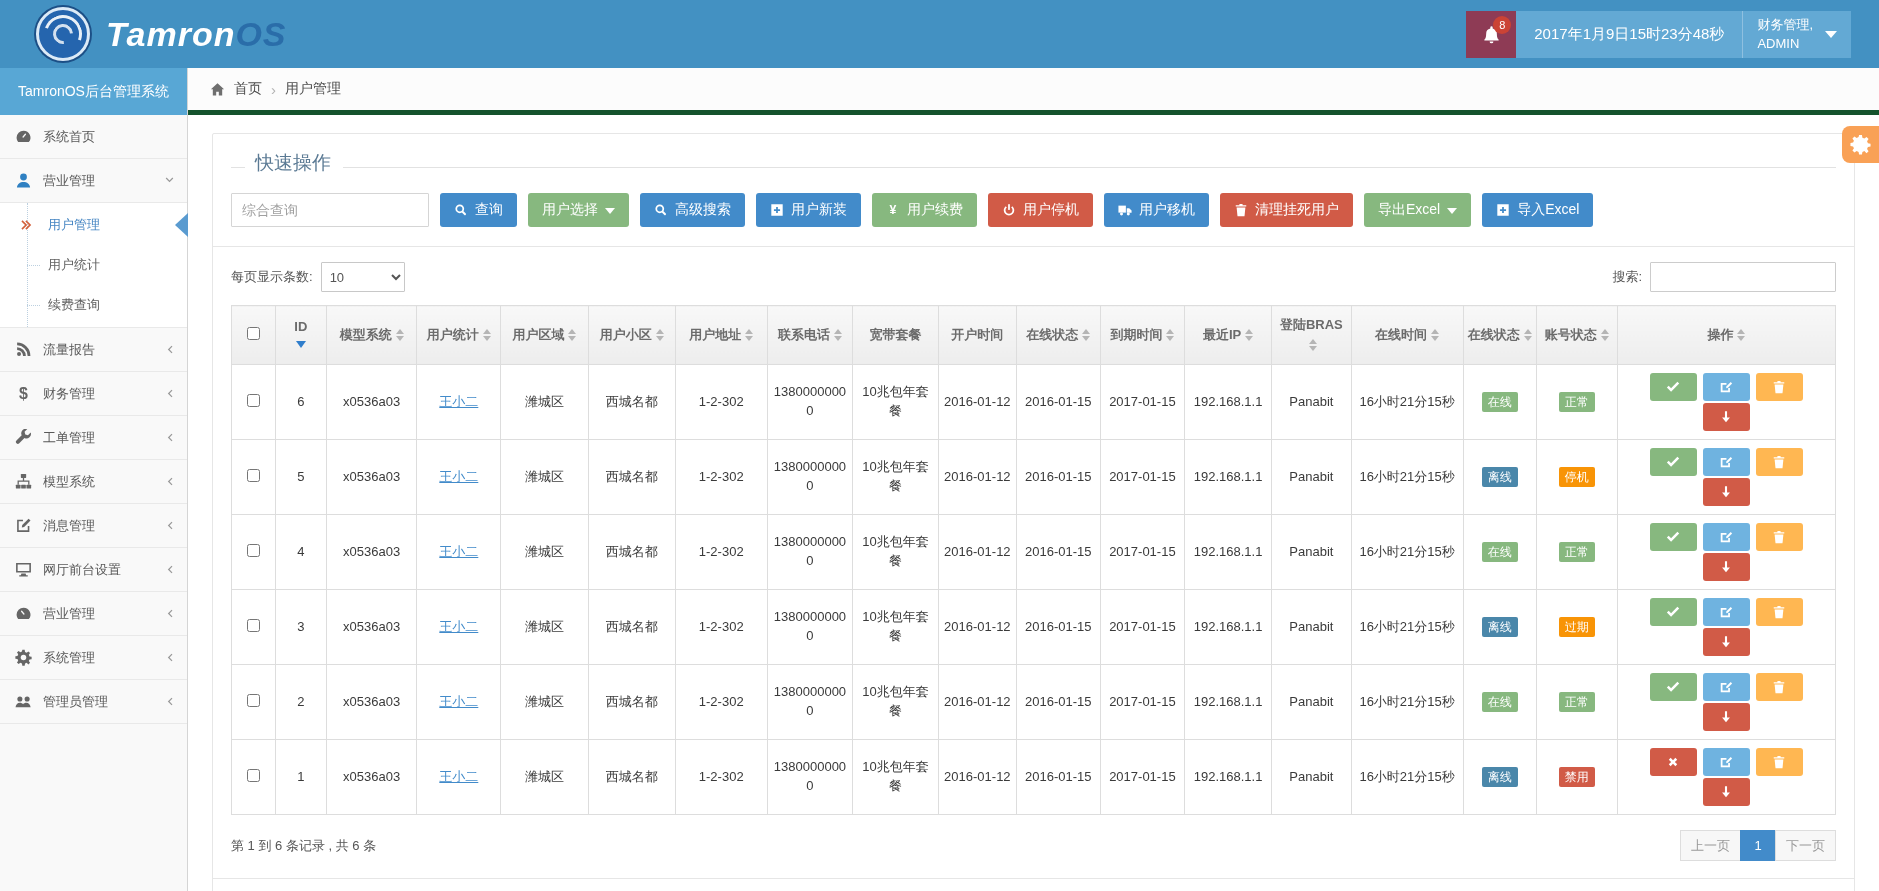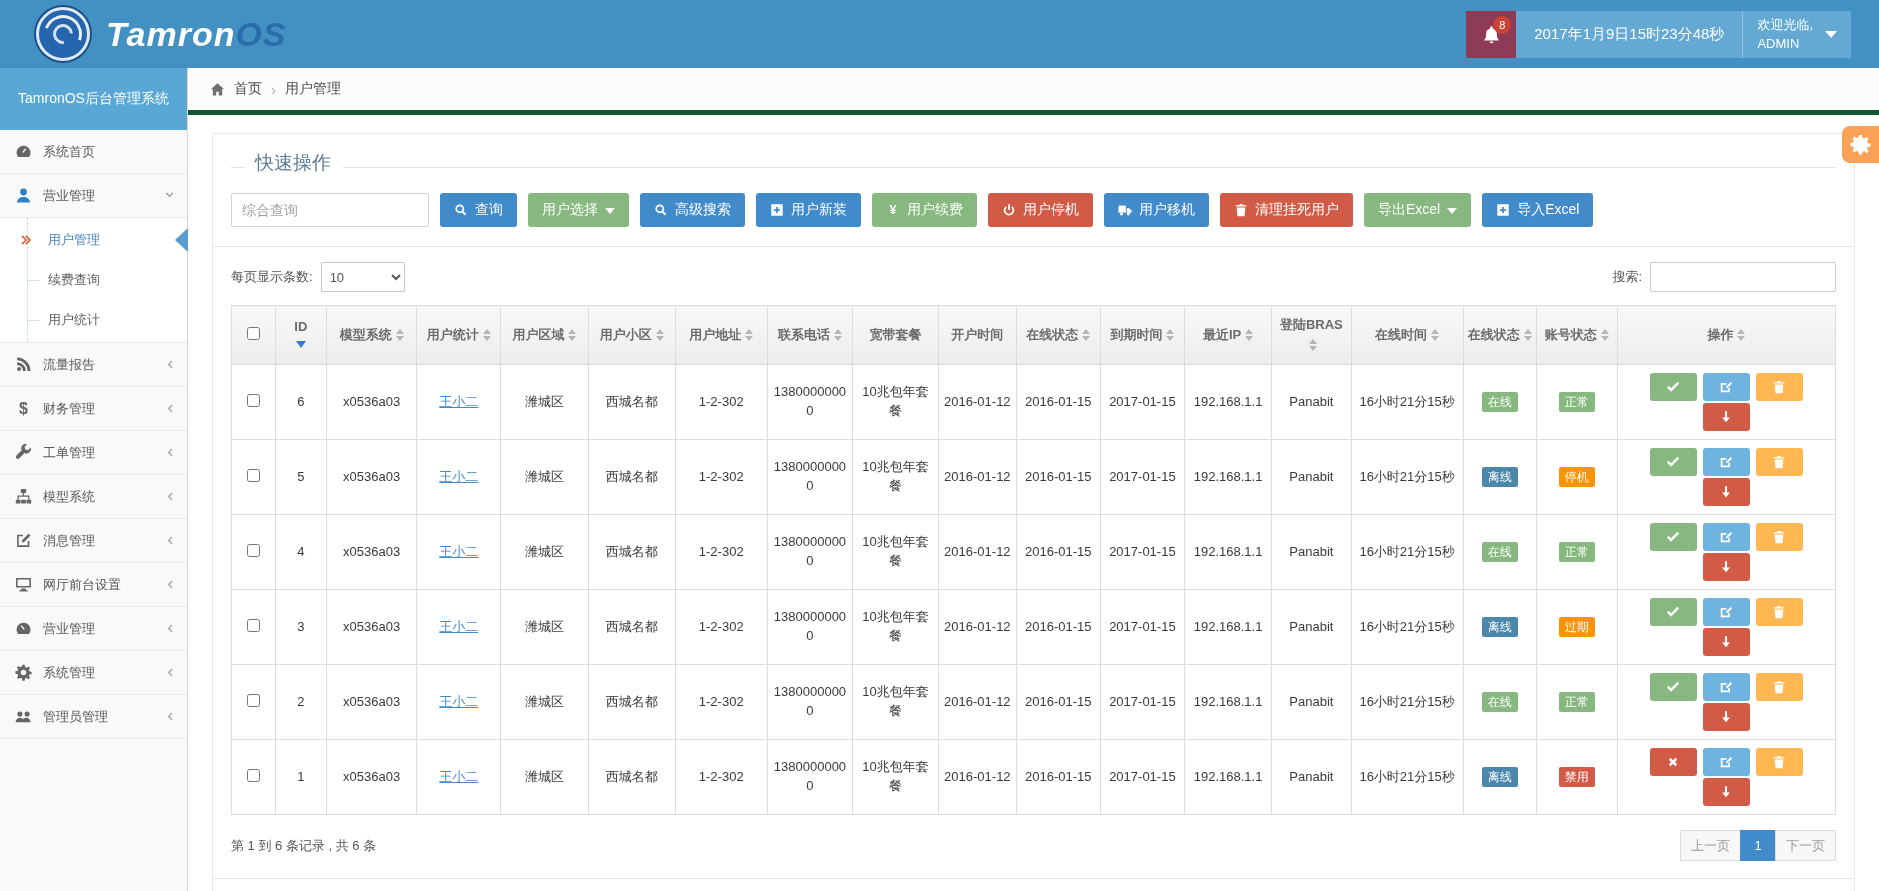--- a/index.html
+++ b/index.html
@@ -22,21 +22,21 @@
   .badge-count { position:absolute; top:5px; right:5px; min-width:18px; height:18px; border-radius:50%;
     background:#cb4335; color:#fff; font-size:11px; display:flex; align-items:center; justify-content:center; }
   .dt-box { background:#63a9d4; color:#fff; font-size:15px; display:flex; align-items:center; padding:6px 18px; }
   .welcome-box { background:#63a9d4; border-left:1px solid #8fc0e0; color:#fff; font-size:13px;
     display:flex; align-items:center; gap:12px; padding:0 14px; cursor:pointer; line-height:1.45; }
   .welcome-box .car { width:0; height:0; border:6px solid transparent; border-top:7px solid #fff; margin-top:5px; }
 
   
   .layout { display:flex; min-height:calc(100vh - 94px); }
   .sidebar { width:188px; flex:none; background:#f9f9f9; border-right:1px solid #d5d5d5; position:relative; }
-  .sb-title { height:62px; background:#58a7d5; color:#fff; font-size:14px; display:flex; align-items:center; justify-content:center; }
+  .sb-title { height:47px; background:#58a7d5; color:#fff; font-size:14px; display:flex; align-items:center; justify-content:center; }
   .s-item { min-height:44px; display:flex; align-items:center; gap:11px; padding:0 12px 0 15px;
     border-bottom:1px solid #e9e9e9; font-size:13px; color:#585858; cursor:pointer; position:relative; background:#f9f9f9; }
   .s-item .sb-icon { width:17px; height:17px; color:#666; flex:none; }
   .s-item .sb-icon svg { width:17px; height:17px; }
   .s-item.open .sb-icon { color:#2f80c2; }
   .s-item .chev { margin-left:auto; color:#9a9a9a; }
   .s-item .chev svg { width:11px; height:11px; }
   .submenu { background:#fff; border-bottom:1px solid #e9e9e9; position:relative; padding:2px 0; }
   .submenu::before { content:""; position:absolute; left:27px; top:0; bottom:0; border-left:1px dotted #bcd0e0; }
   .sub-item { position:relative; height:40px; display:flex; align-items:center; padding-left:48px; font-size:13px; color:#616161; cursor:pointer; }
@@ -124,21 +124,21 @@
           <svg viewBox="0 0 16 16" xmlns="http://www.w3.org/2000/svg" fill="currentColor">
             <path d="M8 1a1 1 0 0 1 1 1v1a4.5 4.5 0 0 1 3.5 4.5c0 3 .7 4 1.5 4.8v.7H2v-.7c.8-.8 1.5-1.8 1.5-4.8A4.5 4.5 0 0 1 7 3V2a1 1 0 0 1 1-1z"></path>
             <path d="M6.4 13.8a1.6 1.6 0 0 0 3.2 0z"></path>
           </svg>
         </span>
       <span class="badge-count">8</span>
     </div>
     <div class="dt-box">2017年1月9日15时23分48秒</div>
     <div class="welcome-box">
       <span>
-        <span>欢迎光临,</span><br>
+        <span>财务管理,</span><br>
         <span>ADMIN</span>
       </span>
       <span class="car"></span>
     </div>
   </div>
 </div>
 
 <div class="layout">
 
   <div class="sidebar">
@@ -171,24 +171,24 @@
           <div class="sub-item active">
             <span class="mark">
               <svg viewBox="0 0 16 16" xmlns="http://www.w3.org/2000/svg" fill="currentColor">
                 <path d="M7.4 2.6L12.8 8l-5.4 5.4-1.3-1.3L10.2 8 6.1 3.9zM2.9 2.6L8.3 8l-5.4 5.4-1.3-1.3L5.7 8 1.6 3.9z"></path>
               </svg>
             </span>
             <span class="act-arrow"></span>
             <span>用户管理</span>
           </div>
           <div class="sub-item">
-            <span>续费查询</span>
+            <span>用户统计</span>
           </div>
           <div class="sub-item">
-            <span>用户统计</span>
+            <span>续费查询</span>
           </div>
         </div>
         <div class="s-item">
           <span class="sb-icon">
             <svg viewBox="0 0 16 16" xmlns="http://www.w3.org/2000/svg" fill="currentColor">
               <circle cx="3.8" cy="12.2" r="1.9"></circle>
               <path d="M2 5.8A8.3 8.3 0 0 1 10.2 14H7.6A5.7 5.7 0 0 0 2 8.4z"></path>
               <path d="M2 1.5A12.5 12.5 0 0 1 14.5 14h-2.6A10 10 0 0 0 2 4.1z"></path>
             </svg>
           </span>

